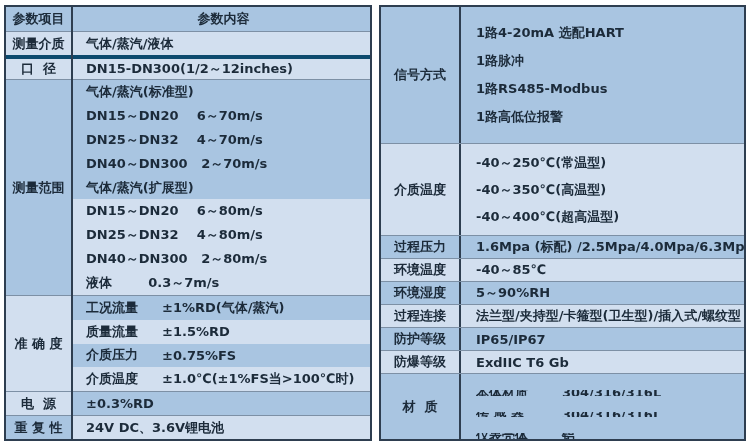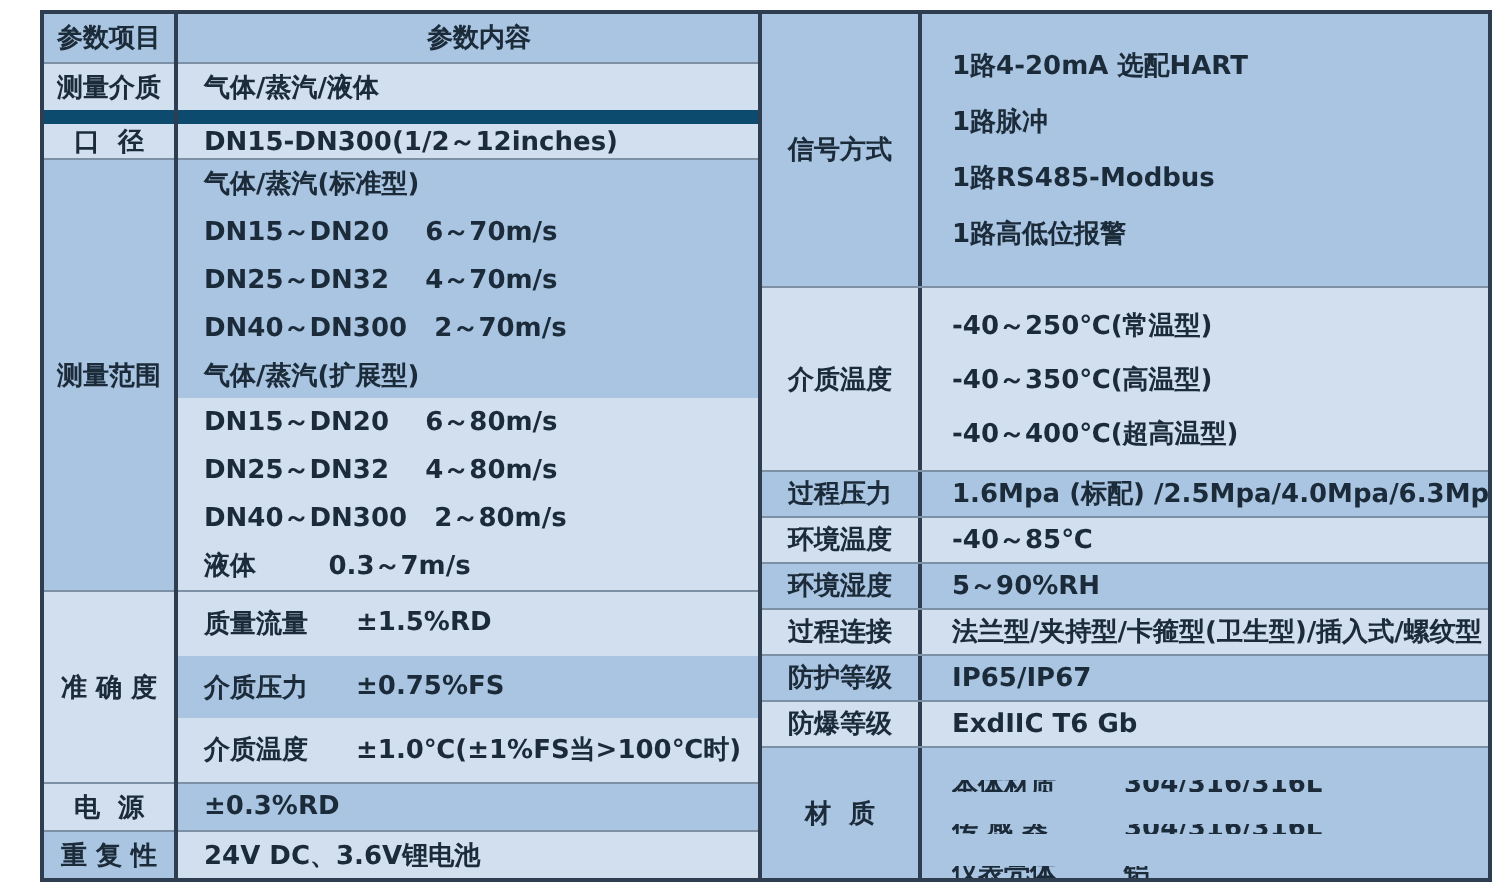--- a/index.html
+++ b/index.html
@@ -8,42 +8,42 @@
     font-family:"DejaVu Sans","Liberation Sans",sans-serif;
     font-size:13px; font-weight:600; color:#1c2b3a;
   }
   .canvas { position:relative; width:750px; height:446px; background:#ffffff; overflow:hidden; }
 
   .tbl {
     position:absolute; top:5px; height:436px;
     border:2px solid #2e3e50; box-sizing:border-box;
     display:flex; background:#ffffff;
   }
-  .tbl-left  { left:20px;   width:368px; }
+  .tbl-left  { left:4px;   width:368px; }
   .tbl-right { left:379px; width:367px; flex-direction:column; }
 
   
   .dk { background:#a9c5e1; }
   .lt { background:#d2dfef; }
 
   
   .lcol { width:67px; border-right:2px solid #2e3e50; box-sizing:border-box;
           display:flex; flex-direction:column; flex-shrink:0; }
   .ccol { flex:1; display:flex; flex-direction:column; min-width:0; }
 
   .cell { box-sizing:border-box; flex-shrink:0; }
   .lc   { display:flex; align-items:center; justify-content:center;
           text-align:center; white-space:pre; }
   .cb   { display:flex; flex-direction:column; }
 
   .h24  { height:24px; }  .h216 { height:216px; } .h96 { height:96px; }
   .h136 { height:136px; } .h92  { height:92px; }  .h23 { height:23px; } .h66 { height:66px; }
 
   .bt  { border-top:1px solid #7d90a5; }   
-  .btl { border-top:7px solid #0c4a6e; }   
+  .btl { border-top:4px solid #0c4a6e; }   
 
   .ln { flex:1; display:flex; align-items:center; padding:0 4px 0 13px;
         white-space:pre; min-height:0; overflow:hidden; }
   .ln.center { justify-content:center; padding-left:8px; }
 
   .pair .name { display:inline-block; width:76px; white-space:pre; }
 
   
   .sec  { display:flex; box-sizing:border-box; flex-shrink:0; }
   .rlab { width:80px; border-right:2px solid #2e3e50; box-sizing:border-box;
@@ -91,20 +91,24 @@
         <div class="ln dk">DN25～DN32    4～70m/s</div>
         <div class="ln dk">DN40～DN300   2～70m/s</div>
         <div class="ln dk">气体/蒸汽(扩展型)</div>
         <div class="ln lt">DN15～DN20    6～80m/s</div>
         <div class="ln lt">DN25～DN32    4～80m/s</div>
         <div class="ln lt">DN40～DN300   2～80m/s</div>
         <div class="ln lt">液体        0.3～7m/s</div>
       </div>
 
       <div class="cell cb h96 bt">
+        <div class="ln dk pair">
+          <span class="name">工况流量</span>
+          <span>±1%RD(气体/蒸汽)</span>
+        </div>
         <div class="ln lt pair">
           <span class="name">质量流量</span>
           <span>±1.5%RD</span>
         </div>
         <div class="ln dk pair">
           <span class="name">介质压力</span>
           <span>±0.75%FS</span>
         </div>
         <div class="ln lt pair">
           <span class="name">介质温度</span>

